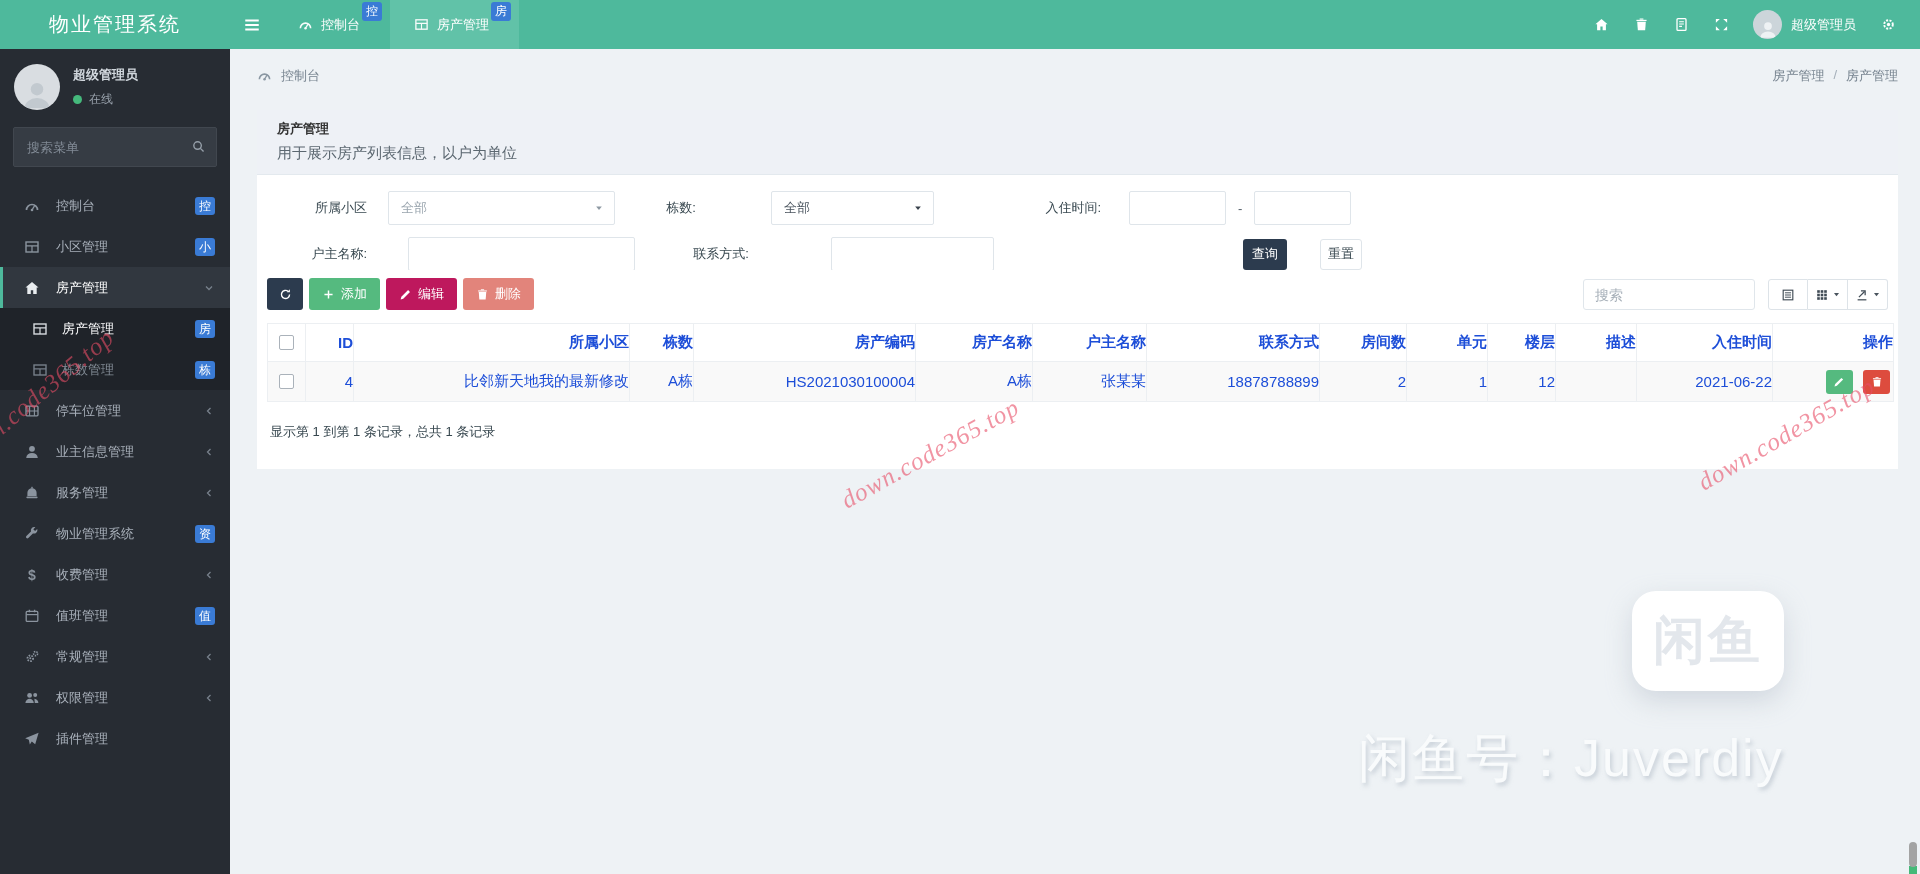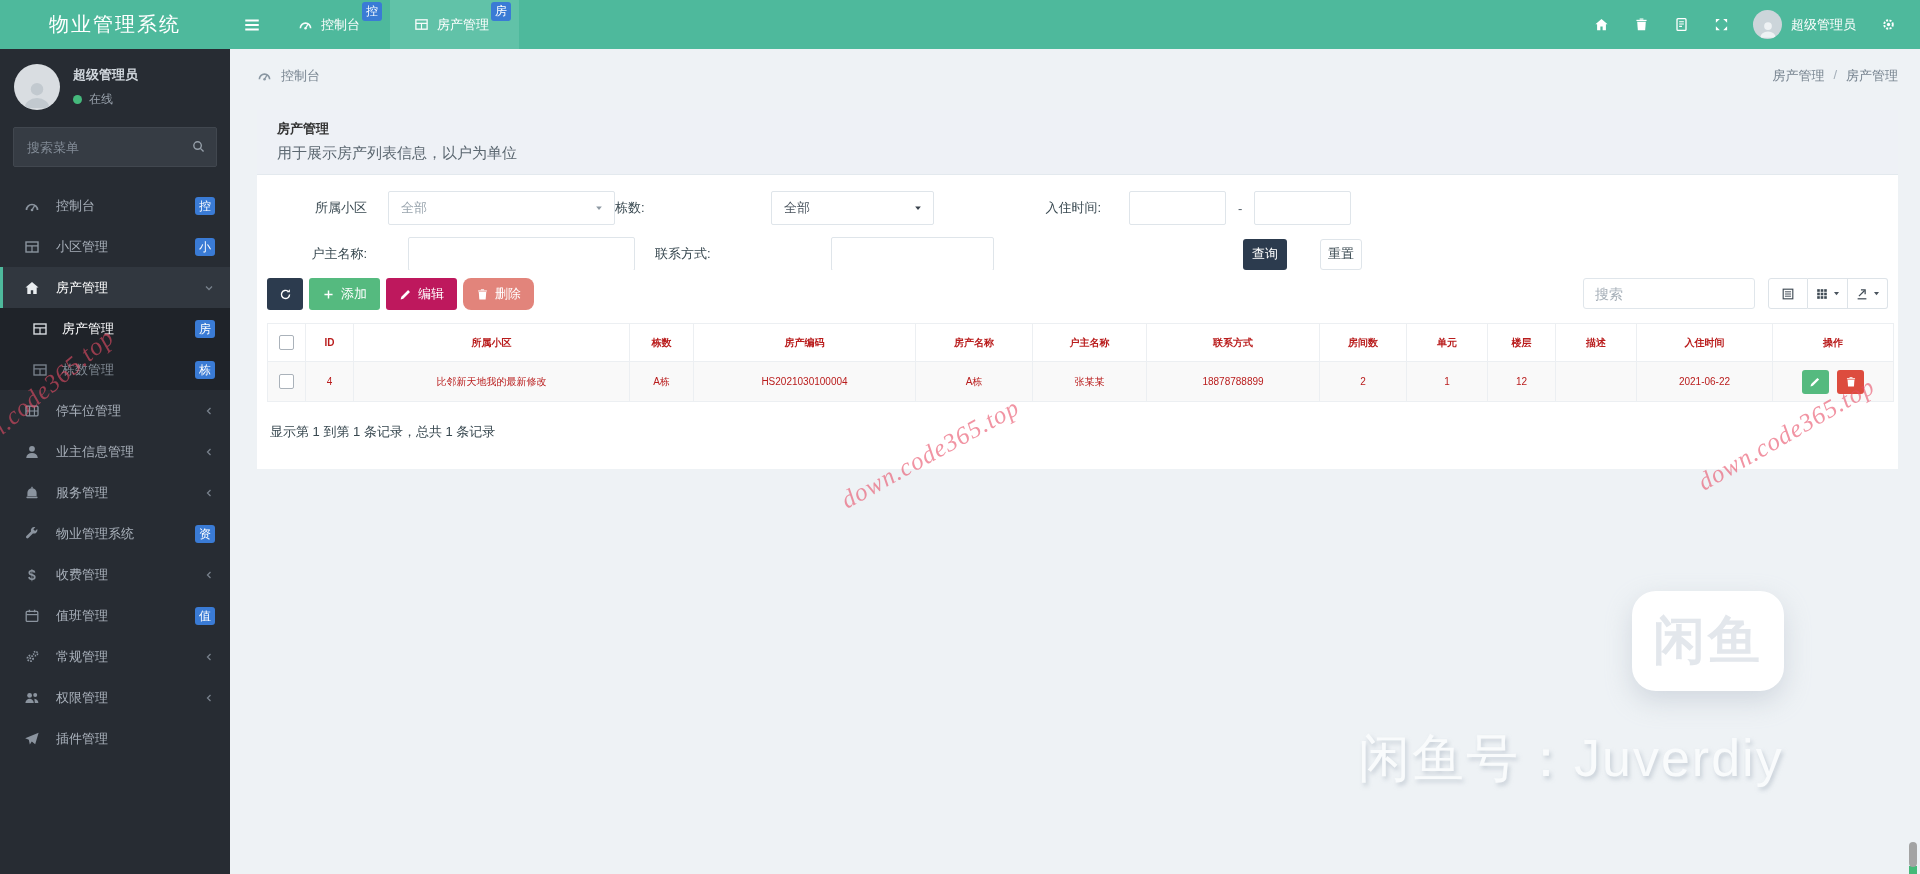--- a/index.html
+++ b/index.html
@@ -65,56 +65,56 @@
 
   .panel { position:absolute; left:27px; right:22px; background:#fff; z-index:1; }
   .panel-head { background:#eef1f6; padding:10px 20px 11px; border-bottom:1px solid #e3e9ee; }
   .panel-title { font-weight:bold; font-size:13px; color:#333; }
   .panel-sub { margin-top:6px; color:#5b6770; font-size:15px; }
   .panel-filter { top:61px; }
   .filter-body { padding:16px 0 14px; }
   .f-row { display:flex; align-items:center; height:34px; margin-bottom:12px; }
   .f-row:last-child { margin-bottom:0;gap:20px; }
   .f-label { width:131px; text-align:right; padding-right:21px; color:#37474f; flex:none; white-space:nowrap; }
-  .f-label2 { width:156px; text-align:left; padding-right:24px; color:#37474f; flex:none; white-space:nowrap; }
+  .f-label2 { width:156px; text-align:center; padding-right:24px; color:#37474f; flex:none; white-space:nowrap; }
   .f-label3 { width:195px; text-align:right; padding-right:28px; color:#37474f; flex:none; white-space:nowrap; }
   .sel { height:34px; border:1px solid #dfe5ea; border-radius:2px; background:#fff; display:flex; align-items:center; justify-content:space-between; padding:0 10px 0 12px; cursor:pointer; }
   .sel .caret { color:#8e99a3; width:10px; height:10px; }
   .sel-community { width:227px; color:#9aa5ae; }
   .sel-building { width:163px; color:#4a545e; }
   .sel-building .caret { color:#39424c; }
   .f-input { height:34px; border:1px solid #dfe5ea; border-radius:2px; padding:0 10px; font-size:13px; color:#37474f; outline:none; background:#fff; }
   .inp-owner { width:227px; }
   .inp-contact { width:163px; }
   .inp-date { width:97px; }
   .date-dash { margin:0 12px; color:#55606a; }
   .btn-query { margin-left:229px; width:44px; height:31px; background:#2c3b4e; color:#fff; border:none; border-radius:3px; font-size:13px; cursor:pointer; }
   .btn-reset { margin-left:13px; width:42px; height:31px; background:#fff; color:#37474f; border:1px solid #dfe5ea; border-radius:3px; font-size:13px; cursor:pointer; }
 
   .panel-table { top:221px; padding:8px 10px 0; }
-  .toolbar { display:flex; align-items:flex-start; }
+  .toolbar { display:flex; align-items:flex-end; }
   .btn { height:32px; border-radius:3px; border:none; color:#fff; font-size:13px; display:inline-flex; align-items:center; gap:6px; padding:0 13px; margin-right:6px; cursor:pointer; }
   .btn .ic { width:13px; height:13px; }
   .btn-refresh { width:36px; justify-content:center; padding:0; background:#2c3b4e; }
   .btn-add { background:#55ba7f; }
   .btn-edit { background:#be185d; cursor:default; }
-  .btn-del { background:#e2847b;border-radius:8px; }
+  .btn-del { background:#e2847b; }
   .toolbar-right { margin-left:auto; display:flex; align-items:center; }
   .tb-search { width:172px; height:31px; border:1px solid #e0e6eb; border-radius:3px; padding:0 11px; font-size:14px; color:#555; outline:none; margin-right:13px; }
   .tb-search::placeholder { color:#a7b0b9; }
   .btn-group { display:flex; }
   .bg-btn { width:40px; height:31px; border:1px solid #dde3e8; border-left-width:0; background:#fff; display:flex; align-items:center; justify-content:center; gap:3px; color:#3f4a54; cursor:pointer; }
   .bg-btn:first-child { border-left-width:1px; border-radius:3px 0 0 3px; }
   .bg-btn:last-child { border-radius:0 3px 3px 0; }
   .bg-btn .ic { width:14px; height:14px; }
   .bg-btn .caret { width:9px; height:9px; color:#4a545e; }
 
   .table-wrap { margin-top:13px; }
   table { width:100%; border-collapse:collapse; table-layout:fixed; }
-  th,td { border:1px solid #eceff2; text-align:center; font-size:10px; color:#b91c1c; overflow:hidden; }
+  th,td { border:1px solid #eceff2; text-align:right; font-size:15px; color:#1d4ed8; overflow:hidden; }
   th { height:38px; font-weight:bold; background:#fff; }
   td { height:40px; }
   tr.striped td { background:#f9f9f9; }
   .cb { width:15px; height:15px; border:1px solid #aab2ba; border-radius:2px; background:#fff; margin:0 auto; cursor:pointer; }
   .op-btn { display:inline-flex; width:27px; height:24px; border-radius:3px; align-items:center; justify-content:center; color:#fff; margin:0 3px; vertical-align:middle; cursor:pointer; }
   .op-btn .ic { width:12px; height:12px; }
   .op-edit { background:#55ba7f; }
   .op-del { background:#dd4c3e; }
   .table-footer { margin-top:21px; padding:0 3px 28px; color:#37474f; font-size:13px; }
 

